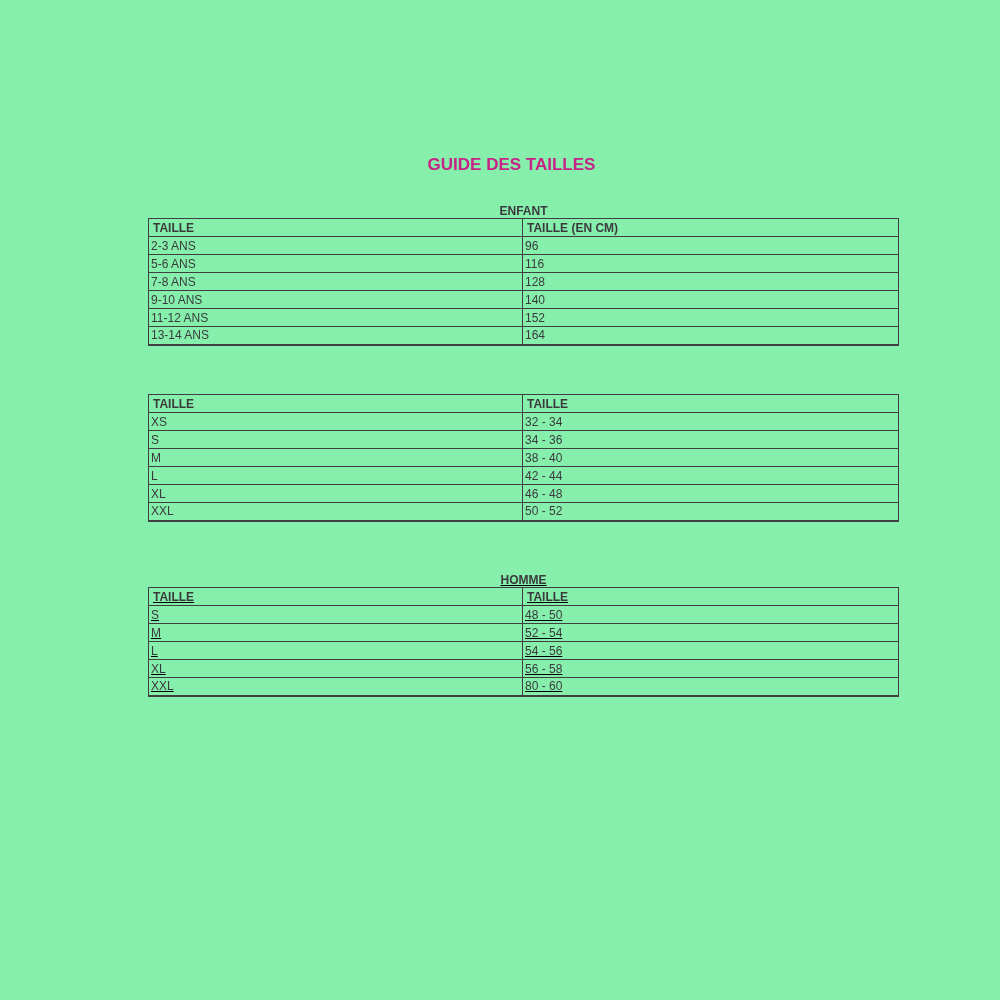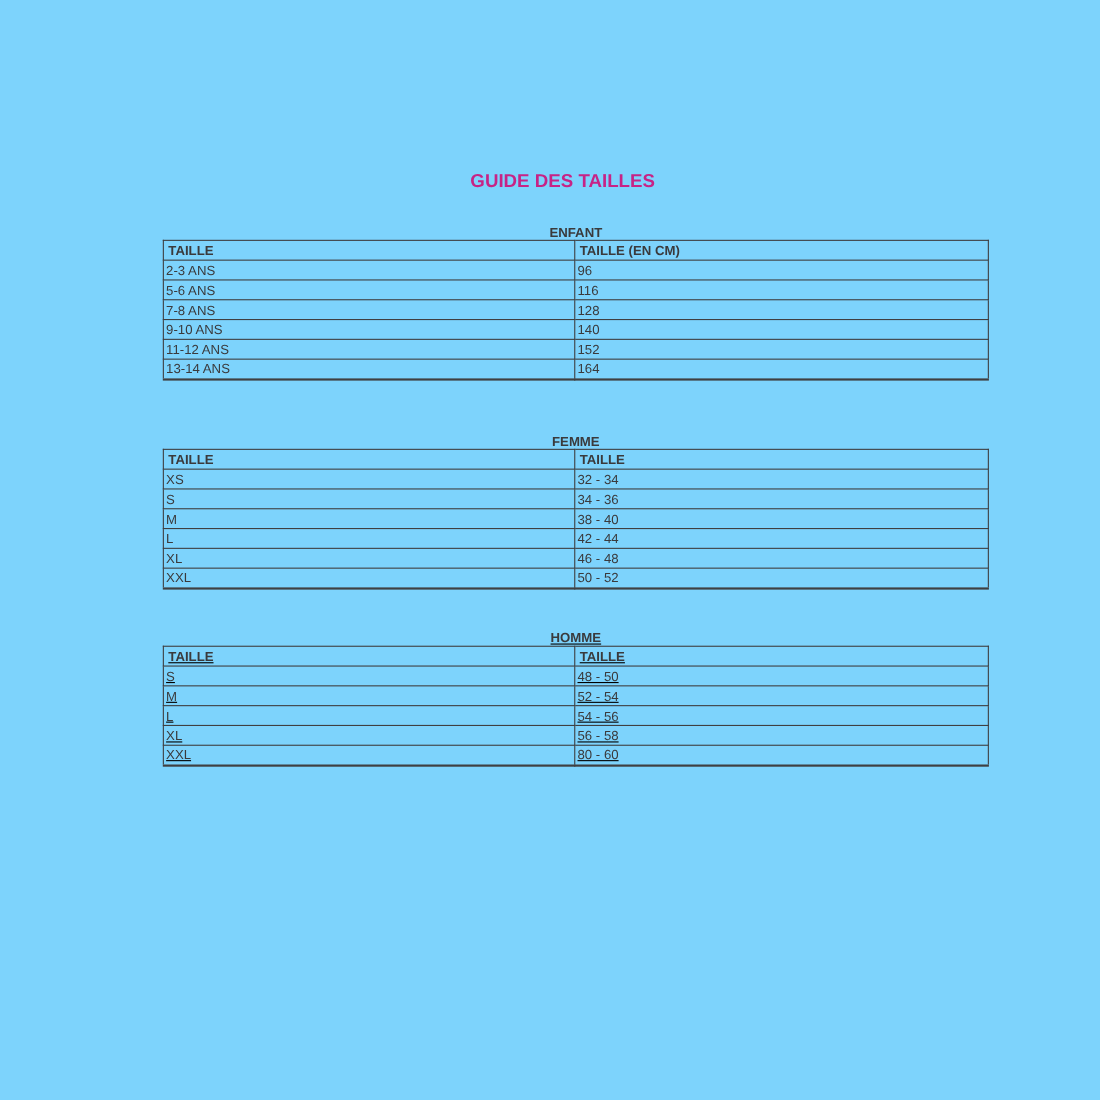--- a/index.html
+++ b/index.html
@@ -8,21 +8,21 @@
     height: 1000px;
     background: #ffffff;
     font-family: "Liberation Sans", sans-serif;
     position: relative;
   }
   .page {
     position: absolute;
     top: 0; left: 0;
     width: 1000px;
     height: 1000px;
-    background: #7dd3fc;
+    background: #86efac;
     overflow: hidden;
   }
   .title {
     position: absolute;
     top: 155px;
     left: 136px;
     width: 751px;
     text-align: center;
     font-size: 17px;
     line-height: 19px;
@@ -113,21 +113,20 @@
             </tr>
             <tr>
               <td class="col-0">13-14 ANS</td>
               <td class="col-1">164</td>
             </tr>
           </tbody>
     </table>
   </section>
 
   <section class="section section-1">
-    <h2 class="heading">FEMME</h2>
     <table class="size-table">
       <thead>
         <tr>
               <th class="col-0">TAILLE</th>
               <th class="col-1">TAILLE</th>
             </tr>
       </thead>
       <tbody>
             <tr>
               <td class="col-0">XS</td>

